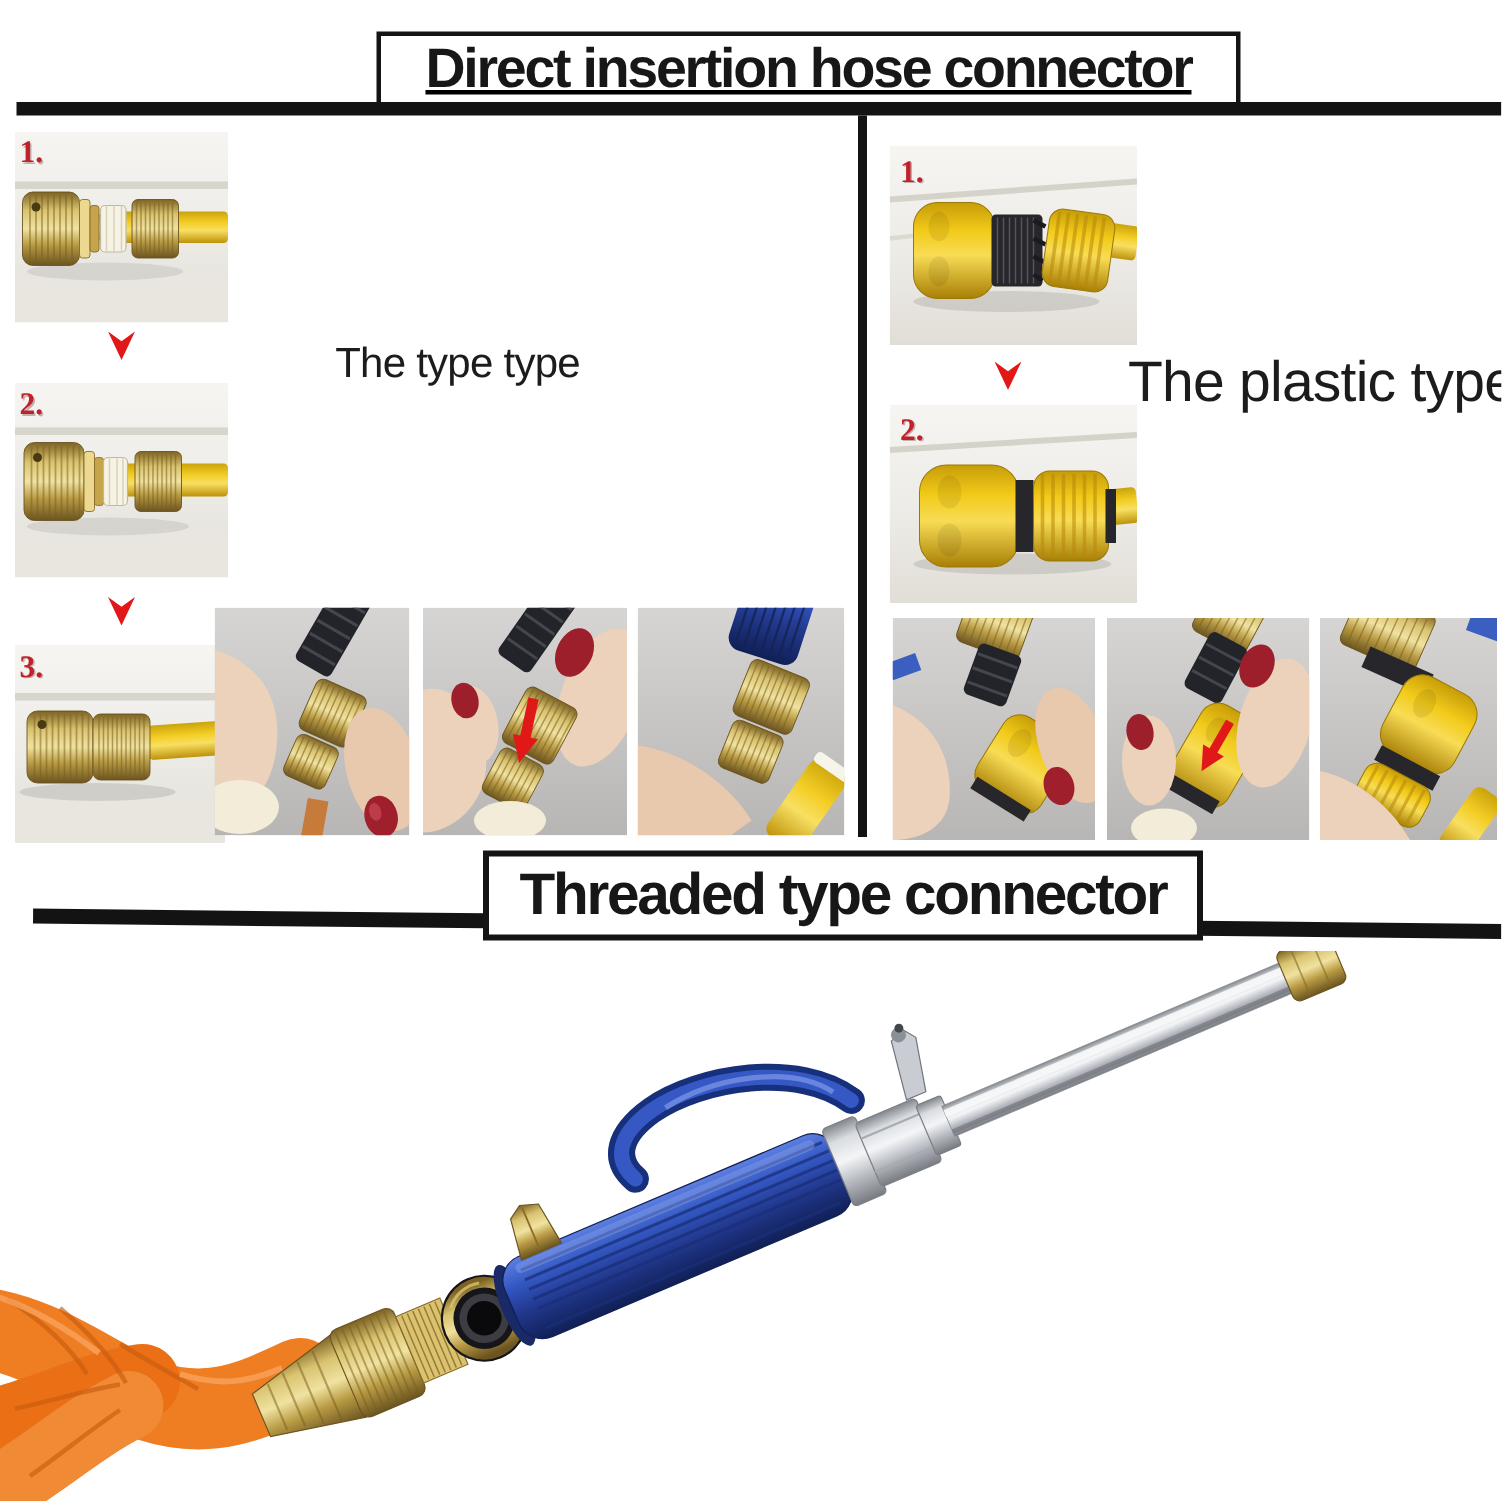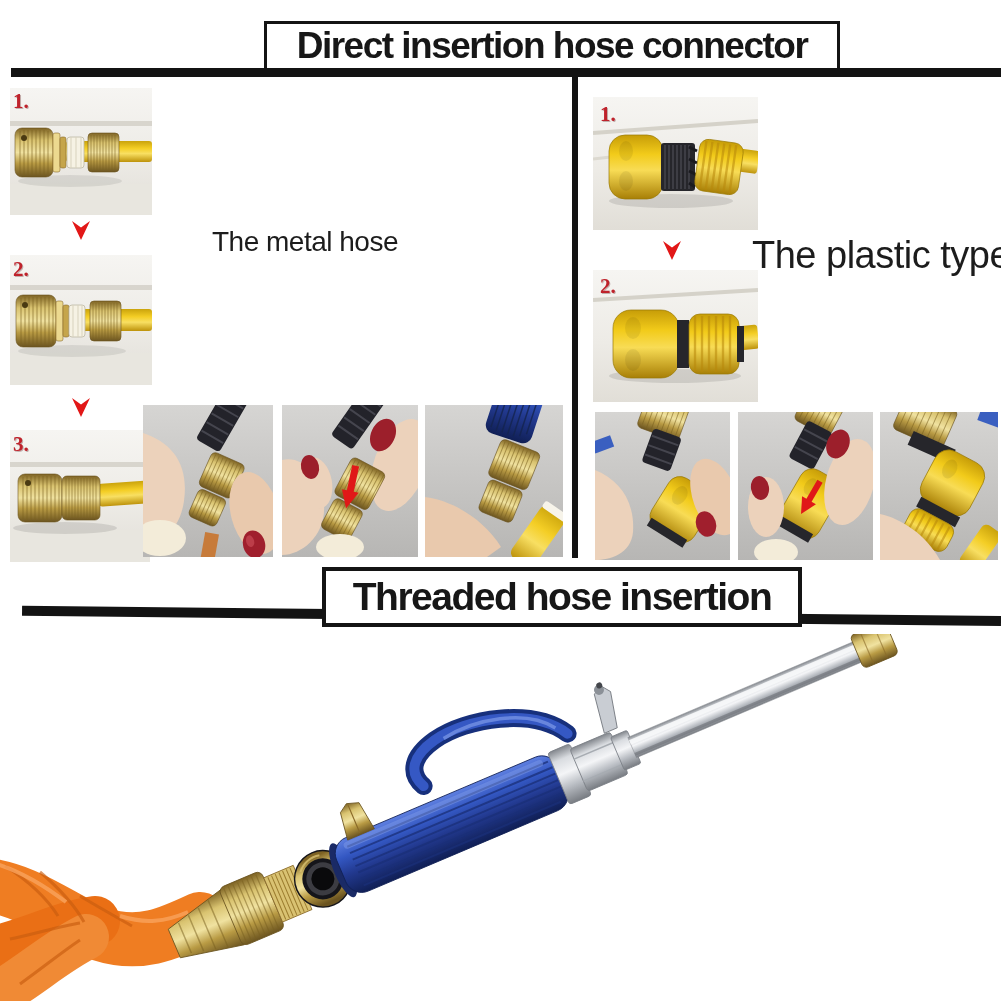--- a/index.html
+++ b/index.html
@@ -62,21 +62,21 @@
           <stop offset="1" stop-color="#b7b6b4"></stop>
       </linearGradient>
       <linearGradient id="gStepBg" x1="0" y1="0" x2="0" y2="1">
         <stop offset="0" stop-color="#f6f5f2"></stop>
           <stop offset=".55" stop-color="#edebe6"></stop>
         <stop offset="1" stop-color="#e1ded7"></stop>
       </linearGradient>
     </defs>
   </svg>
 
-  <div class="title-box" style="left:264px;top:21px;width:570px;height:44px;">
+  <div class="title-box" style="left:251px;top:21px;width:570px;height:44px;text-decoration:underline;">
     <span class="title-text" style="font-size:37px;">Direct insertion hose connector</span>
   </div>
 
   <div class="bar" style="left:11px;top:68px;width:990px;height:9px;"></div>
 
   <div class="bar" style="left:572px;top:77px;width:6px;height:481px;"></div>
 
   <div class="photo" style="left:10px;top:88px;width:142px;height:127px;">
     <svg viewBox="0 0 142 127" preserveAspectRatio="none">
       <rect width="142" height="127" fill="url(#gStepBg)"></rect>
@@ -132,21 +132,21 @@
       </g>
       <rect x="8" y="44" width="44" height="48" rx="7" fill="url(#gBrass)" stroke="#6b5420" stroke-width=".6"></rect>
       <path d="M13 47v42M17 46v44M21 46v44M25 46v44M29 46v44M33 46v44M37 46v44M41 46v44M45 46v44M49 47v42" stroke="#79601f" stroke-width="1.2" opacity=".5"></path>
       <circle cx="18" cy="53" r="3" fill="#4a3a12"></circle>
       <rect x="52" y="46" width="38" height="44" rx="5" fill="url(#gBrass)" stroke="#6b5420" stroke-width=".6"></rect>
       <path d="M56 48v40M59 48v40M62 48v40M65 48v40M68 48v40M71 48v40M74 48v40M77 48v40M80 48v40M83 48v40M86 48v40" stroke="#79601f" stroke-width="1" opacity=".55"></path>
     </svg>
   </div>
   <span class="stepnum" style="left:13px;top:432px;">3.</span>
 
-  <div class="type-label" style="left:175px;top:226px;width:260px;">The metal hose</div>
+  <div class="type-label" style="left:175px;top:226px;width:260px;">The type type</div>
 
   <div class="photo" style="left:143px;top:405px;width:130px;height:152px;">
     <svg viewBox="0 0 130 152" preserveAspectRatio="none">
       <rect width="130" height="152" fill="url(#gGrayBg)"></rect>
       <path d="M0 28 C30 38 46 60 41 96 C37 126 15 141 0 146 Z" fill="#ecd2bb"></path>
       <ellipse cx="17" cy="133" rx="26" ry="18" fill="#f3ecd9"></ellipse>
       <g transform="rotate(30 70 30)">
         <rect x="57" y="-22" width="27" height="64" rx="4" fill="#23232a"></rect>
         <path d="M58 -8h25M58 2h25M58 12h25M58 22h25M58 32h25" stroke="#45454e" stroke-width="2"></path>
       </g>
@@ -342,21 +342,21 @@
         <path d="M48 109v26M55 109v26M62 109v26M69 109v26M76 109v26M83 109v26" stroke="#b8880a" stroke-width="2.2" opacity=".55"></path>
       </g>
       <g transform="rotate(35 100 135)">
           <rect x="90" y="112" width="22" height="48" rx="6" fill="url(#gYelHose)"></rect>
         </g>
       <path d="M0 102 C22 107 45 122 60 148 L0 148 Z" fill="#ecd2bb"></path>
     </svg>
   </div>
 
   <div class="title-box" style="left:322px;top:567px;width:472px;height:52px;border-width:4px;z-index:6;">
-    <span class="title-text" style="font-size:39px;">Threaded hose insertion</span>
+    <span class="title-text" style="font-size:39px;">Threaded type connector</span>
   </div>
 
   <div class="bar" style="left:22px;top:616px;width:979px;height:10px;transform:rotate(0.6deg);transform-origin:100% 50%;"></div>
 
   <div class="photo" style="left:0;top:634px;width:1001px;height:367px;">
     <svg viewBox="0 0 1001 367" preserveAspectRatio="none">
       <rect width="1001" height="367" fill="#ffffff"></rect>
 
       <g>
         <path d="M-20 250 C30 255 62 285 100 300 C140 313 168 300 200 285" stroke="#ef7d22" stroke-width="54" fill="none" stroke-linecap="round"></path>

